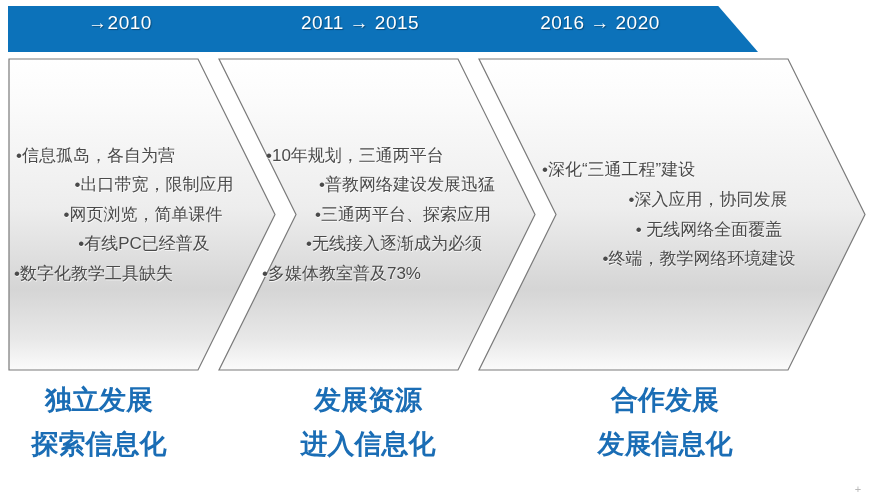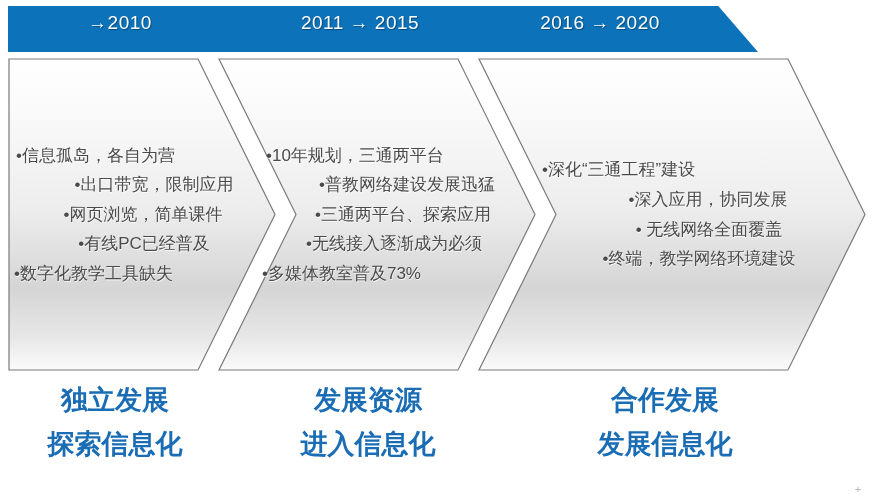--- a/index.html
+++ b/index.html
@@ -106,21 +106,21 @@
   .caption {
     position: absolute;
     text-align: center;
     color: #1A6DB5;
     font-weight: bold;
     font-size: 27px;
     line-height: 44px;
     white-space: nowrap;
   }
   .caption .line { display: block; }
-  .cap1 { left: 20px;   top: 378px; width: 190px; }
+  .cap1 { left: 4px;   top: 378px; width: 190px; }
   .cap2 { left: 268px; top: 378px; width: 200px; }
   .cap3 { left: 560px; top: 378px; width: 210px; }
 
   .corner-mark {
     position: absolute;
     right: 10px;
     bottom: 8px;
     width: 8px;
     height: 8px;
     color: #b8b8b8;

